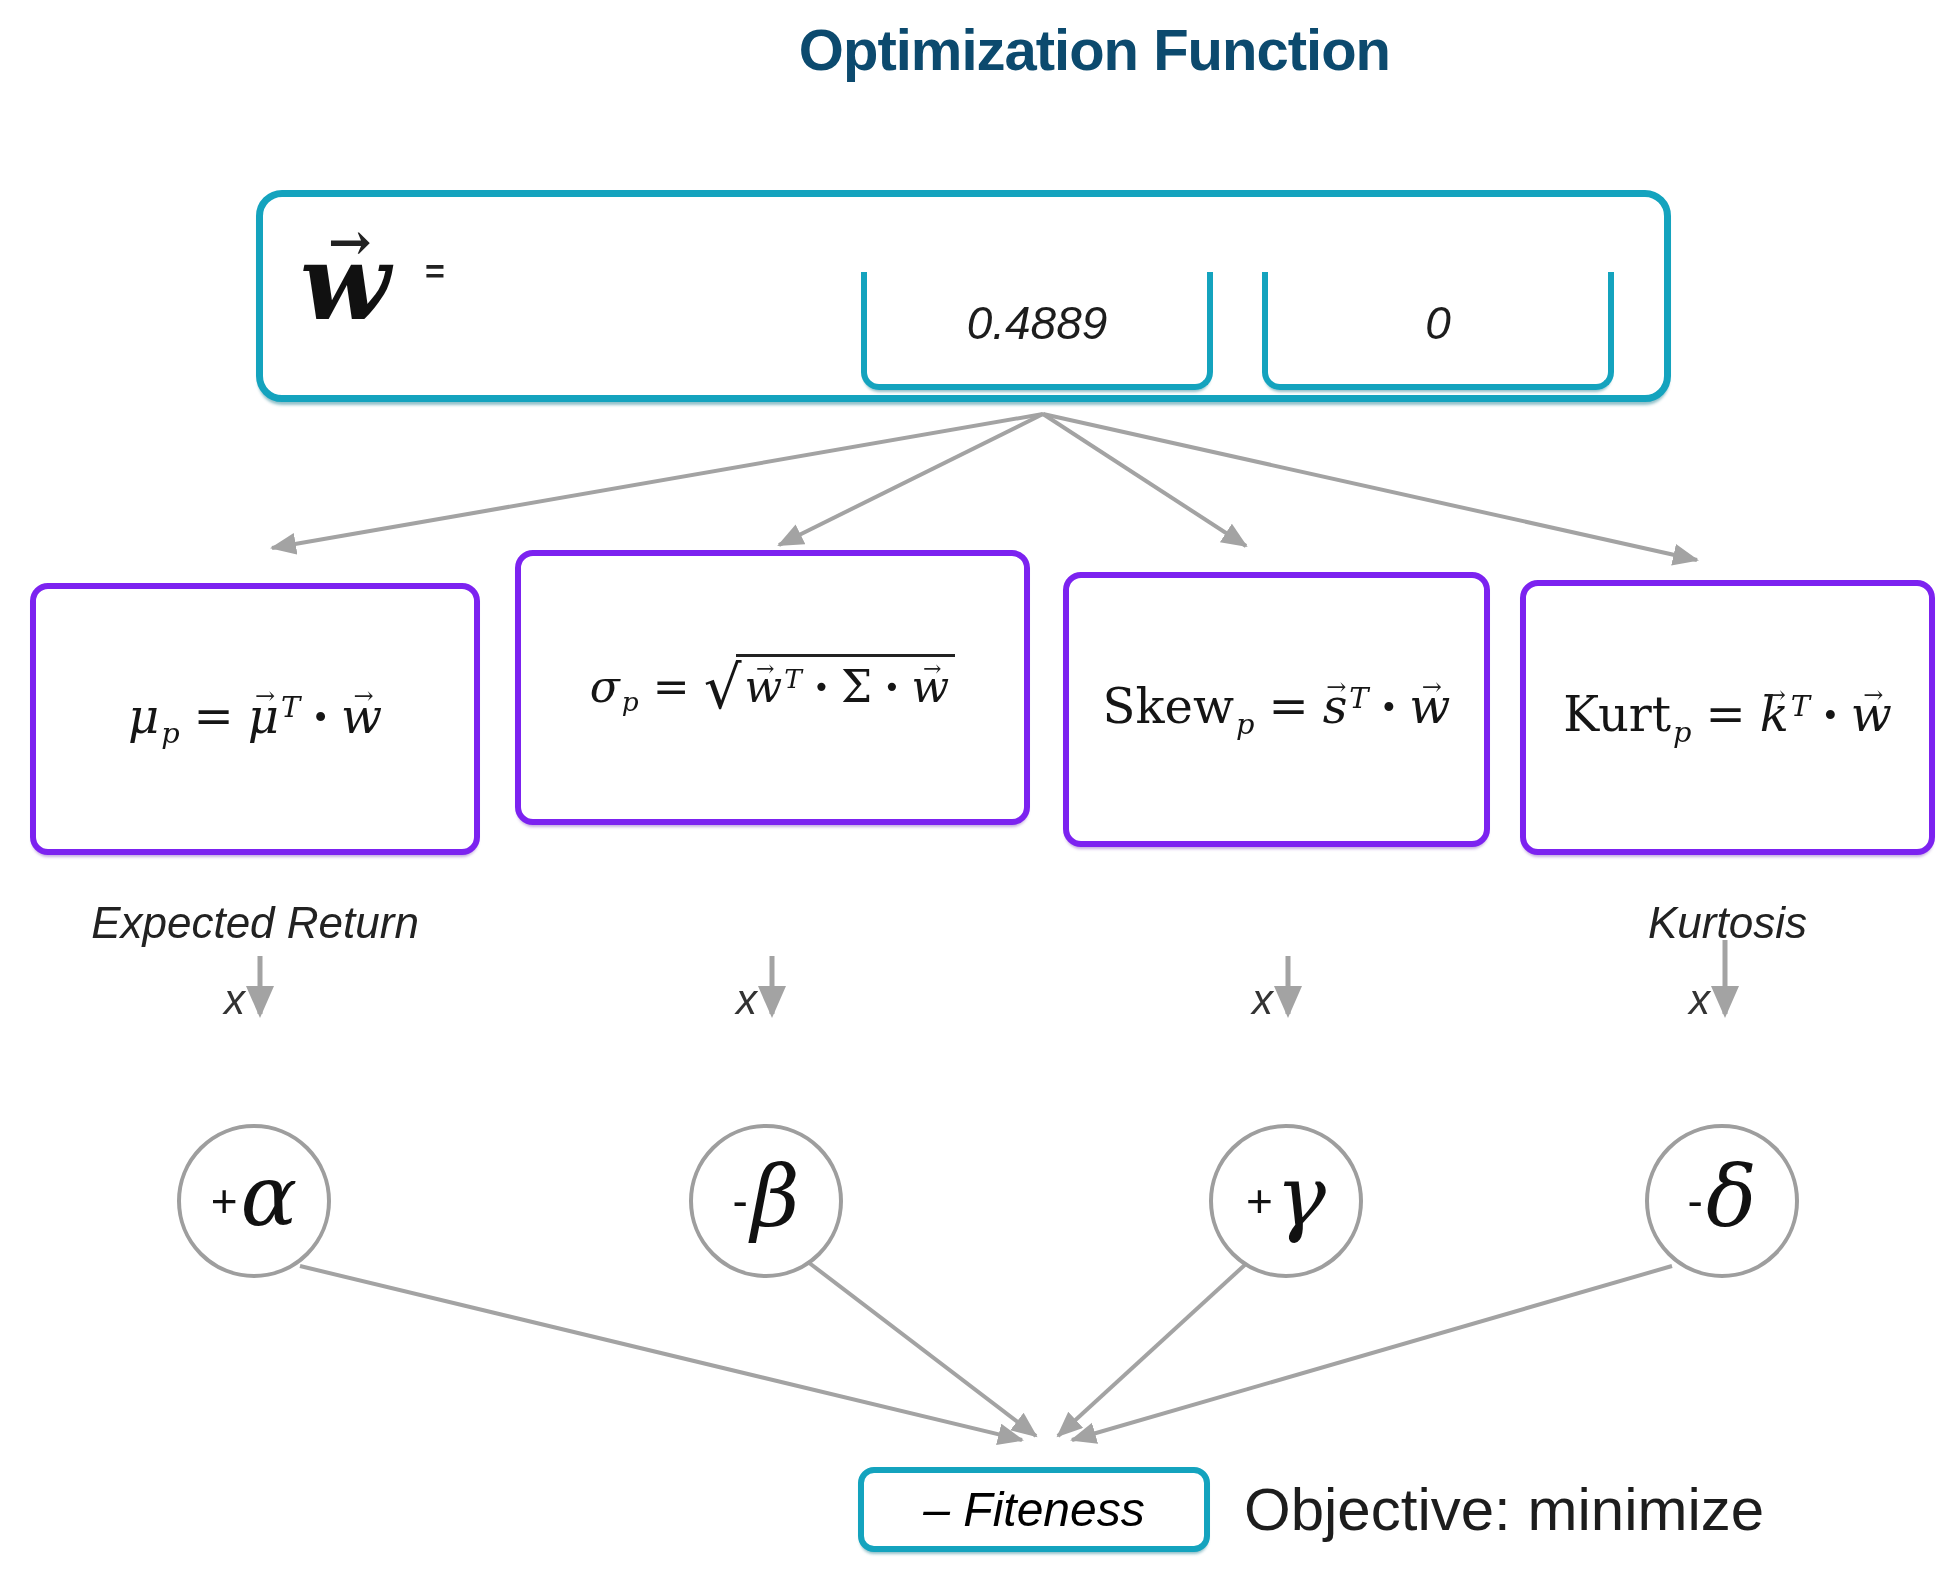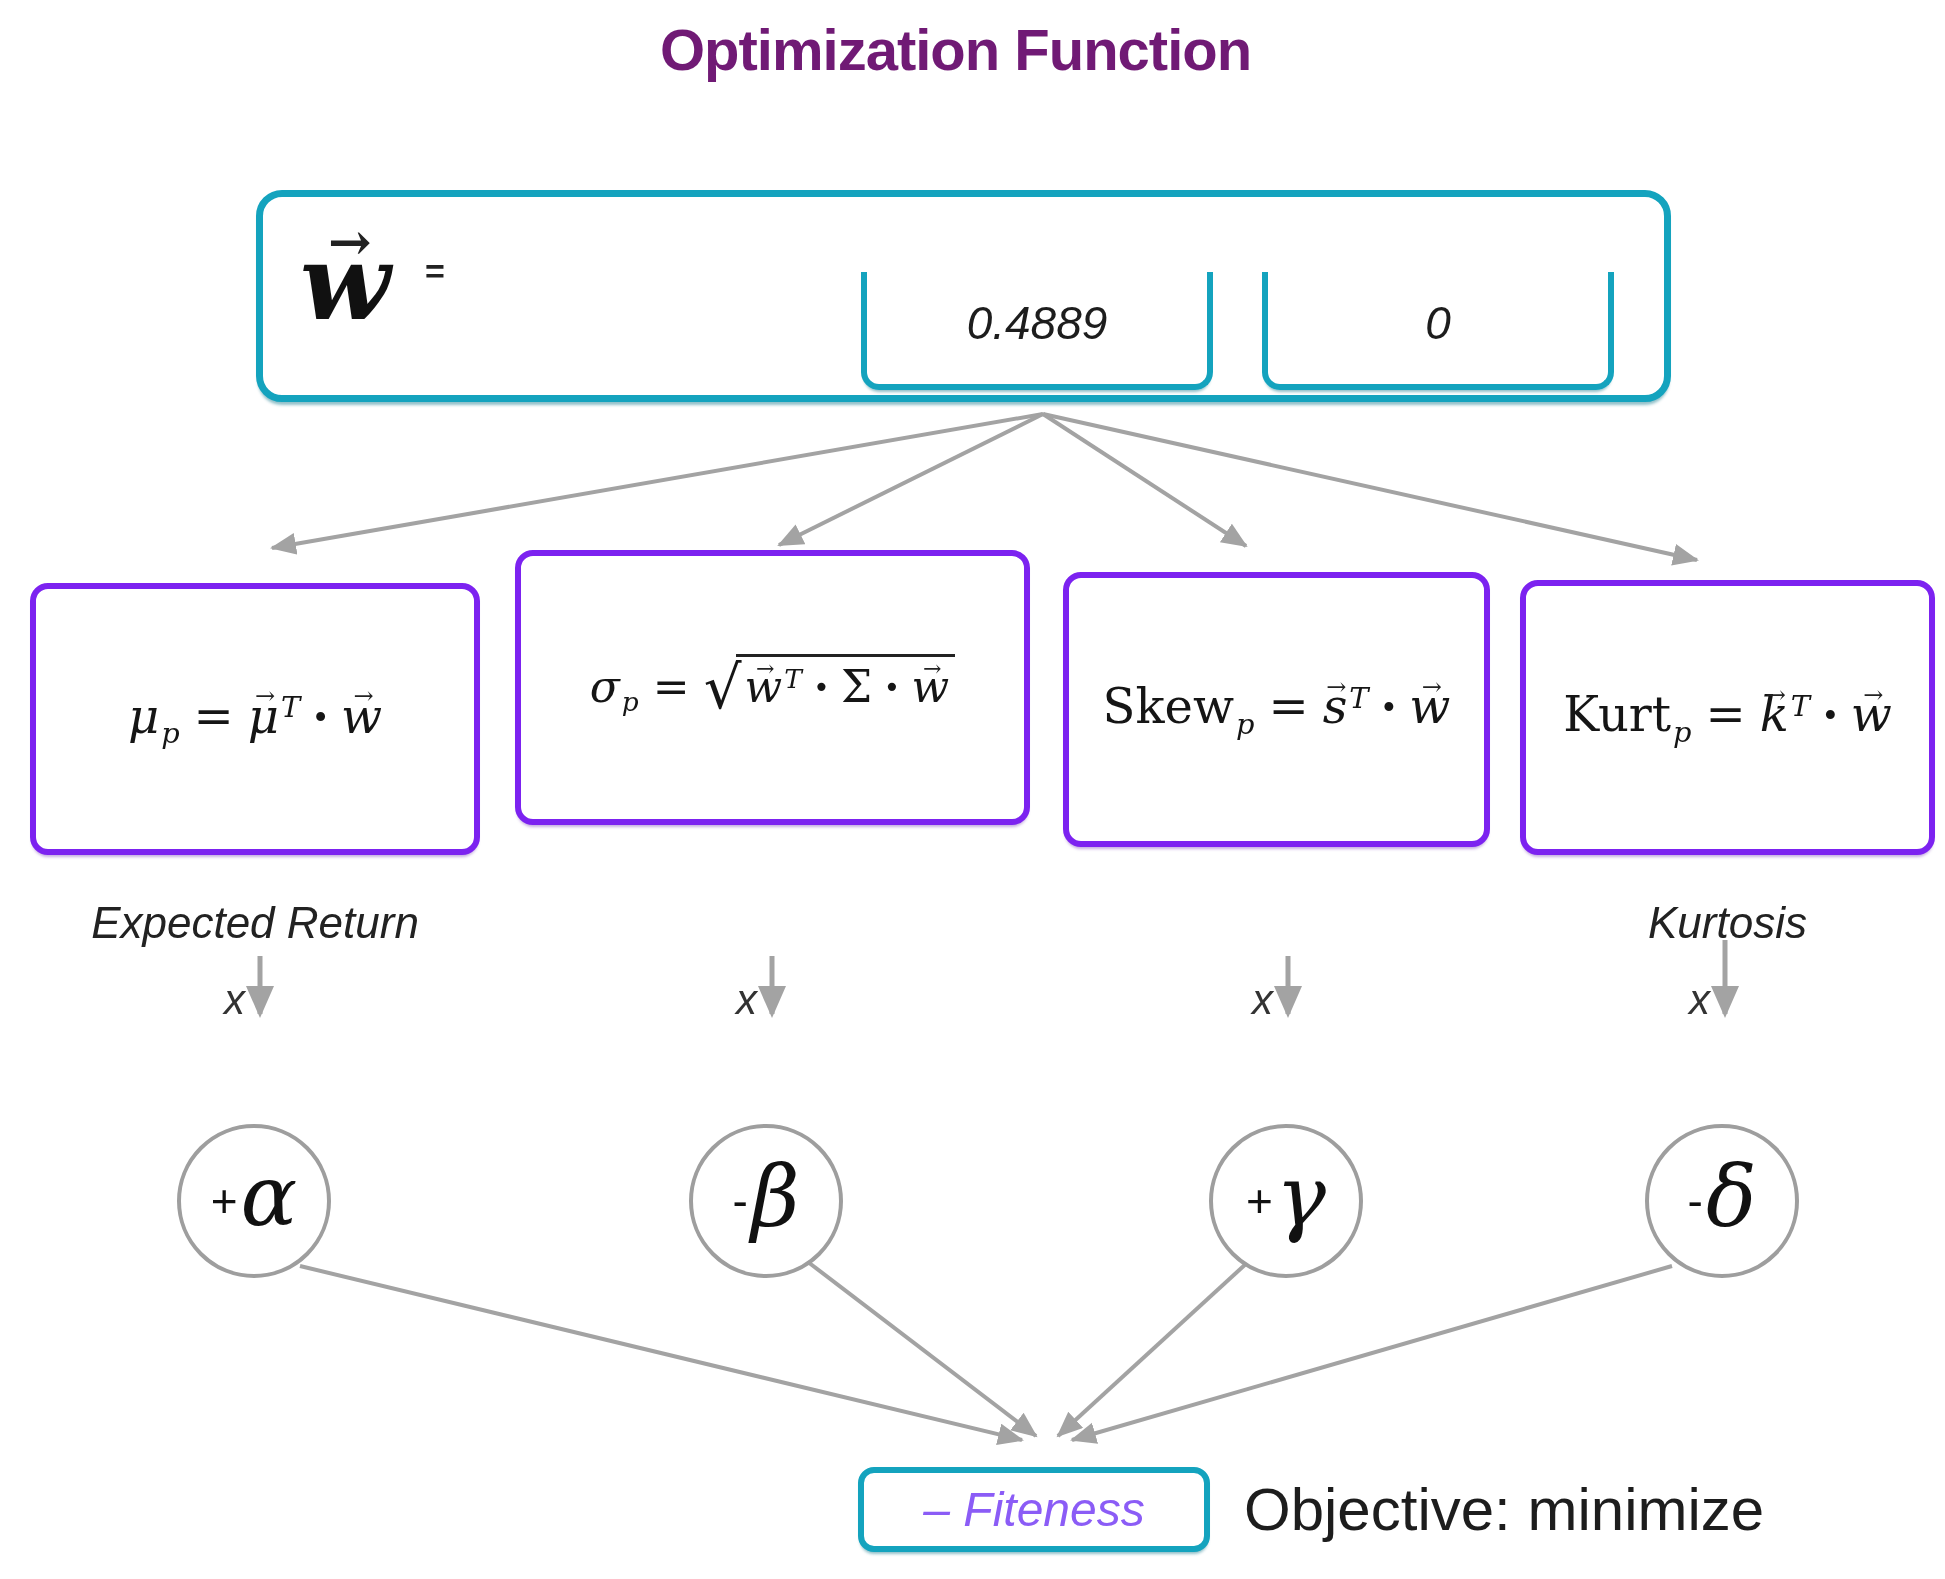--- a/index.html
+++ b/index.html
@@ -5,22 +5,22 @@
   :root{
     --teal:#14a3be; --purple:#7c22f0; --arrow:#a3a3a3; --circle_border:#9e9e9e; --text:#1b1b1b;
   }
   html,body{margin:0;padding:0;background:#fff;}
   .canvas{position:relative;width:1945px;height:1579px;background:#fff;overflow:hidden;
           font-family:"Liberation Sans",sans-serif;color:var(--text);}
   .layer{position:absolute;left:0;top:0;z-index:1;}
   .layer line{stroke:var(--arrow);}
   .mk{fill:var(--arrow);}
 
-  .title{position:absolute;left:660px;top:16px;width:730px;text-align:left;
-         font-size:58px;font-weight:bold;color:#701a75;letter-spacing:-1px;z-index:2;}
+  .title{position:absolute;left:660px;top:16px;width:730px;text-align:right;
+         font-size:58px;font-weight:bold;color:#0c4a6e;letter-spacing:-1px;z-index:2;}
 
   
   .wbox{position:absolute;left:256px;top:190px;width:1415px;height:212px;
         border:7px solid var(--teal);border-radius:26px;background:#fff;z-index:2;
         box-shadow:0 5px 3px -2px rgba(10,115,135,.45);box-sizing:border-box;}
   .wsym{position:absolute;left:300px;top:230px;font-family:"DejaVu Serif",serif;
         font-weight:bold;font-size:105px;line-height:1;color:#111;z-index:3;}
   .vec{position:relative;display:inline-block;}
   .vec .varrow{position:absolute;left:55%;transform:translateX(-50%);font-style:normal;
                line-height:1;color:#222;}
@@ -57,21 +57,21 @@
           border:4px solid var(--circle_border);border-radius:50%;background:#fff;
           display:flex;align-items:center;justify-content:center;z-index:2;}
   .circle .sign{font-size:46px;color:#111;margin-right:3px;}
   .circle .letter{font-family:"DejaVu Serif",serif;font-style:italic;font-size:84px;
                   line-height:1;color:#111;margin-top:-10px;}
 
   .fitbox{position:absolute;left:858px;top:1467px;width:352px;height:85px;box-sizing:border-box;
           border:6px solid var(--teal);border-radius:16px;background:#fff;
           display:flex;align-items:center;justify-content:center;z-index:2;
           box-shadow:0 4px 3px -2px rgba(10,115,135,.45);}
-  .fitlabel{font-style:italic;font-size:48px;color:#8b5cf6;}
+  .fitlabel{font-style:italic;font-size:48px;color:#000000;}
   .objective{position:absolute;left:1244px;top:1467px;height:85px;display:flex;
              align-items:center;font-size:60px;color:#1d1d1d;z-index:2;}
 </style>
 </head>
 <body>
 
 <div class="canvas">
 
   <svg class="layer" width="1945" height="1579" viewBox="0 0 1945 1579">
     <defs>

